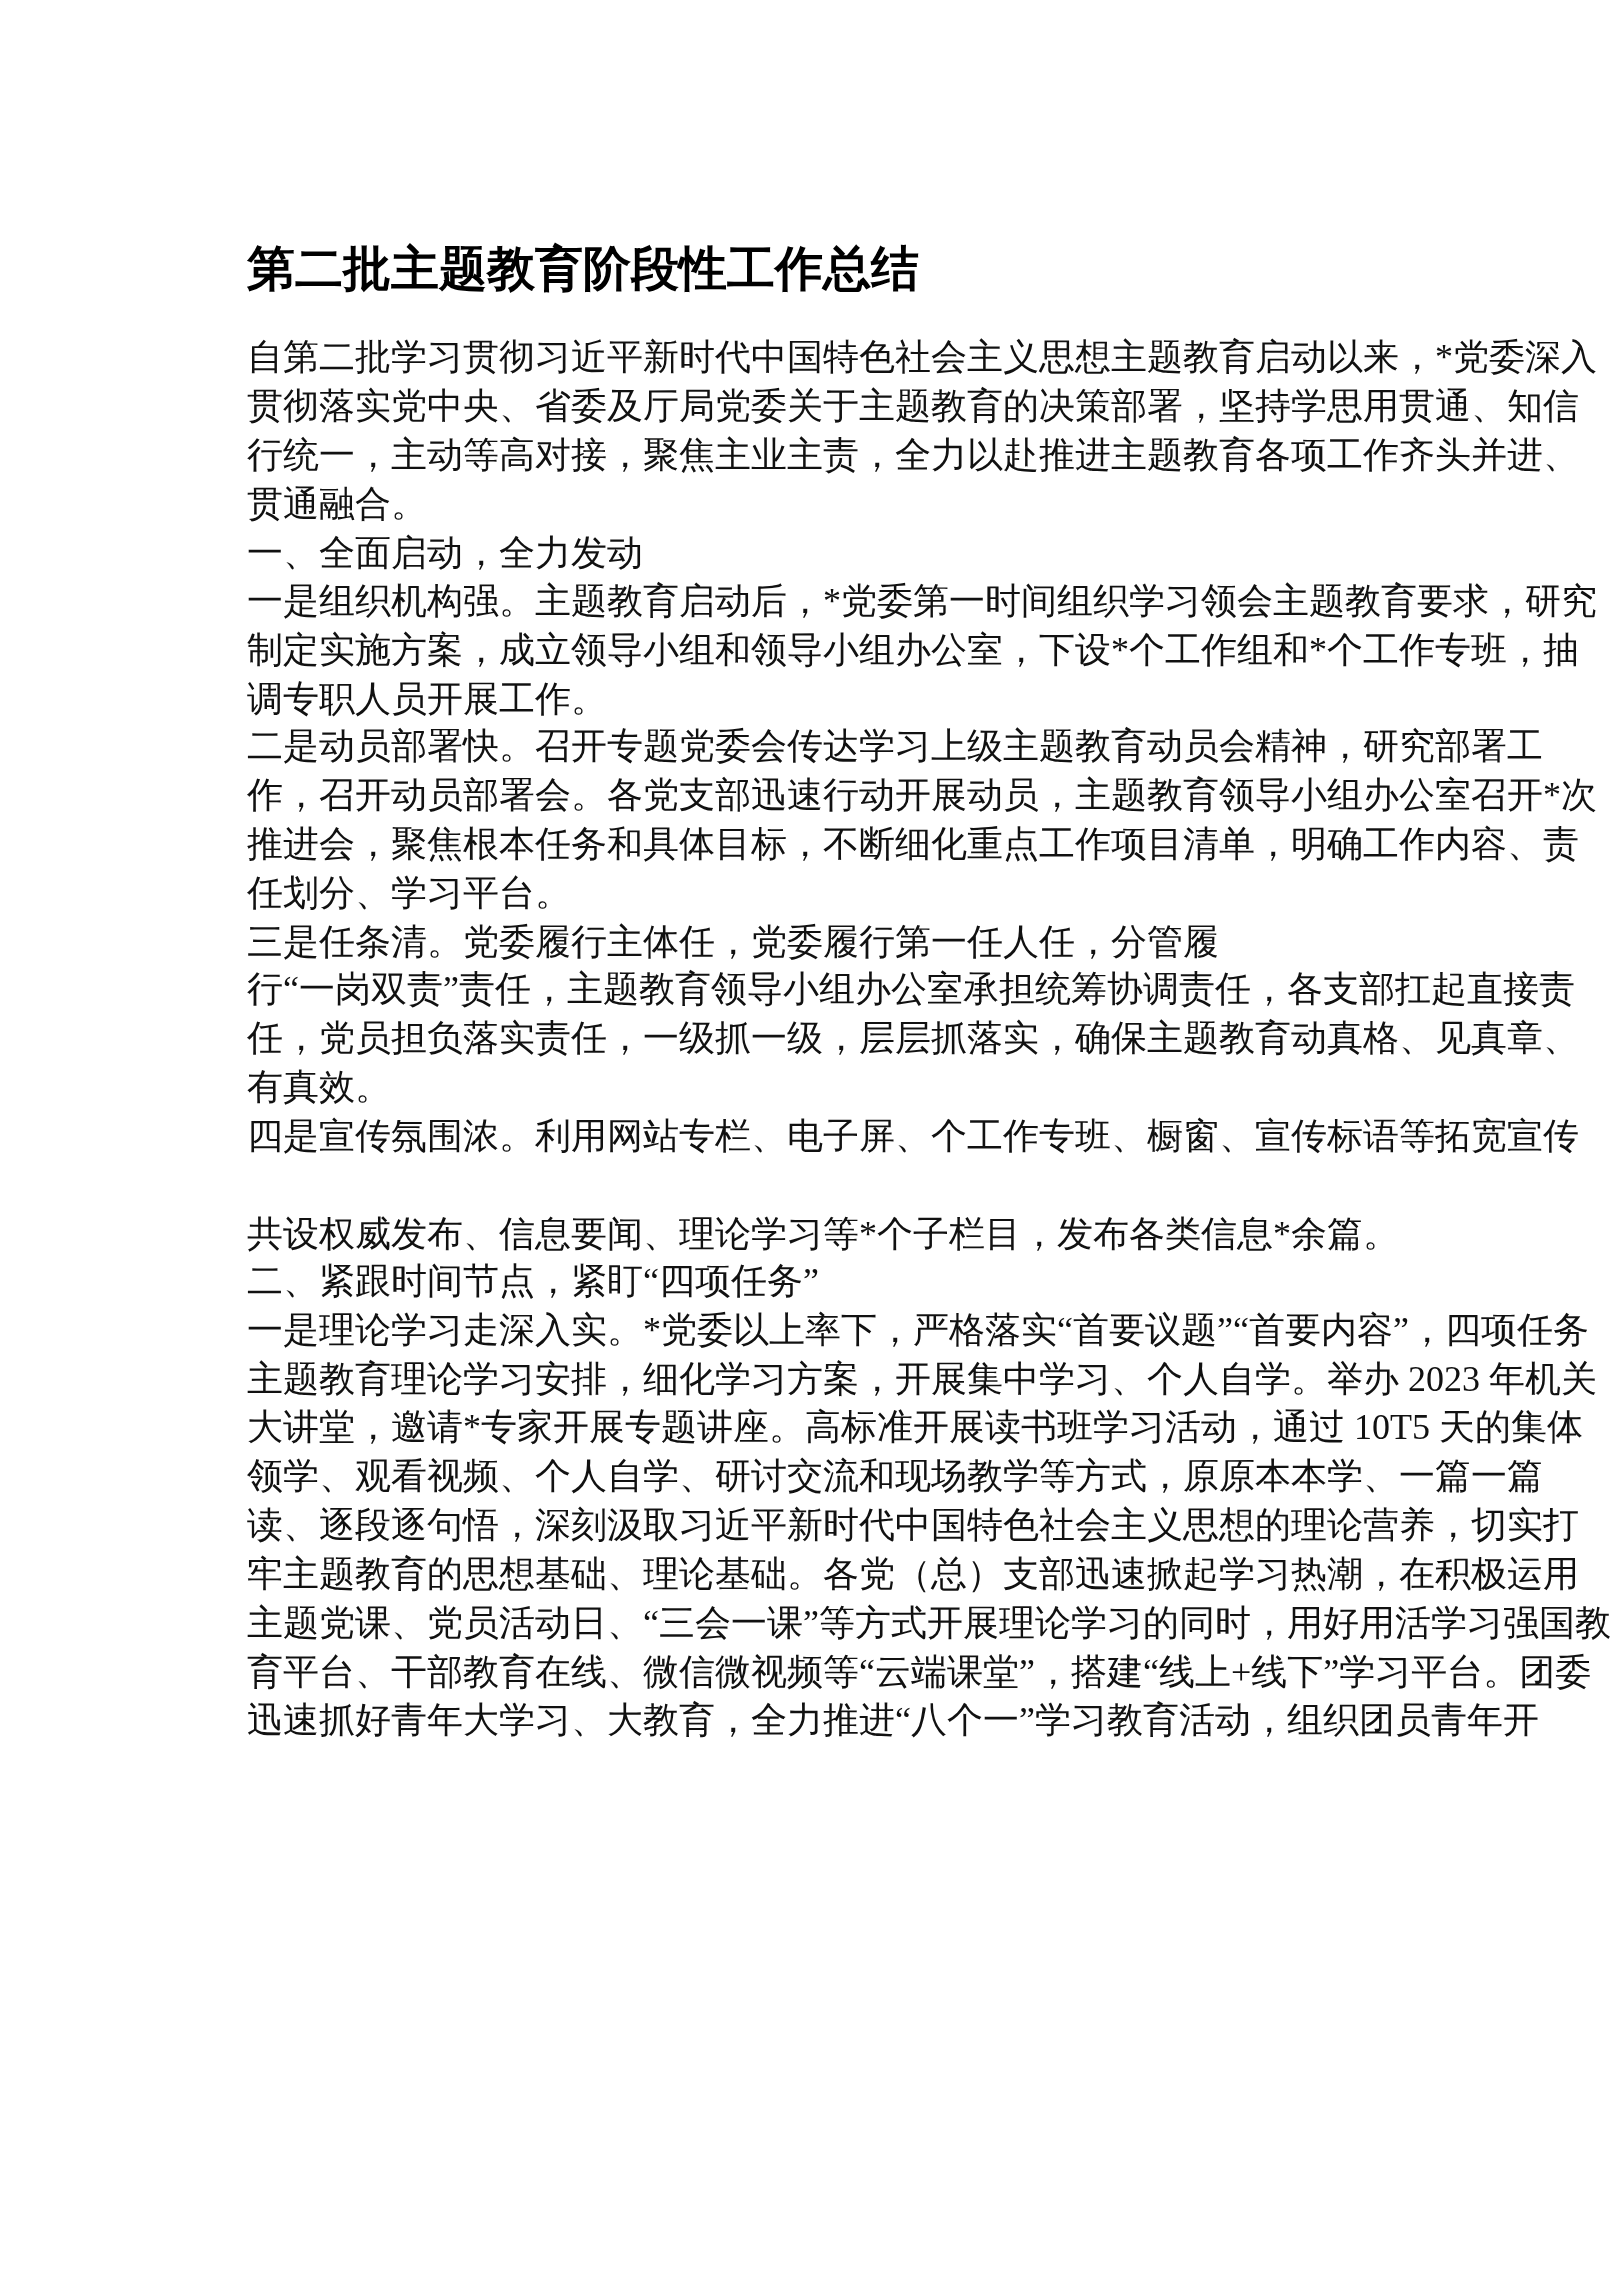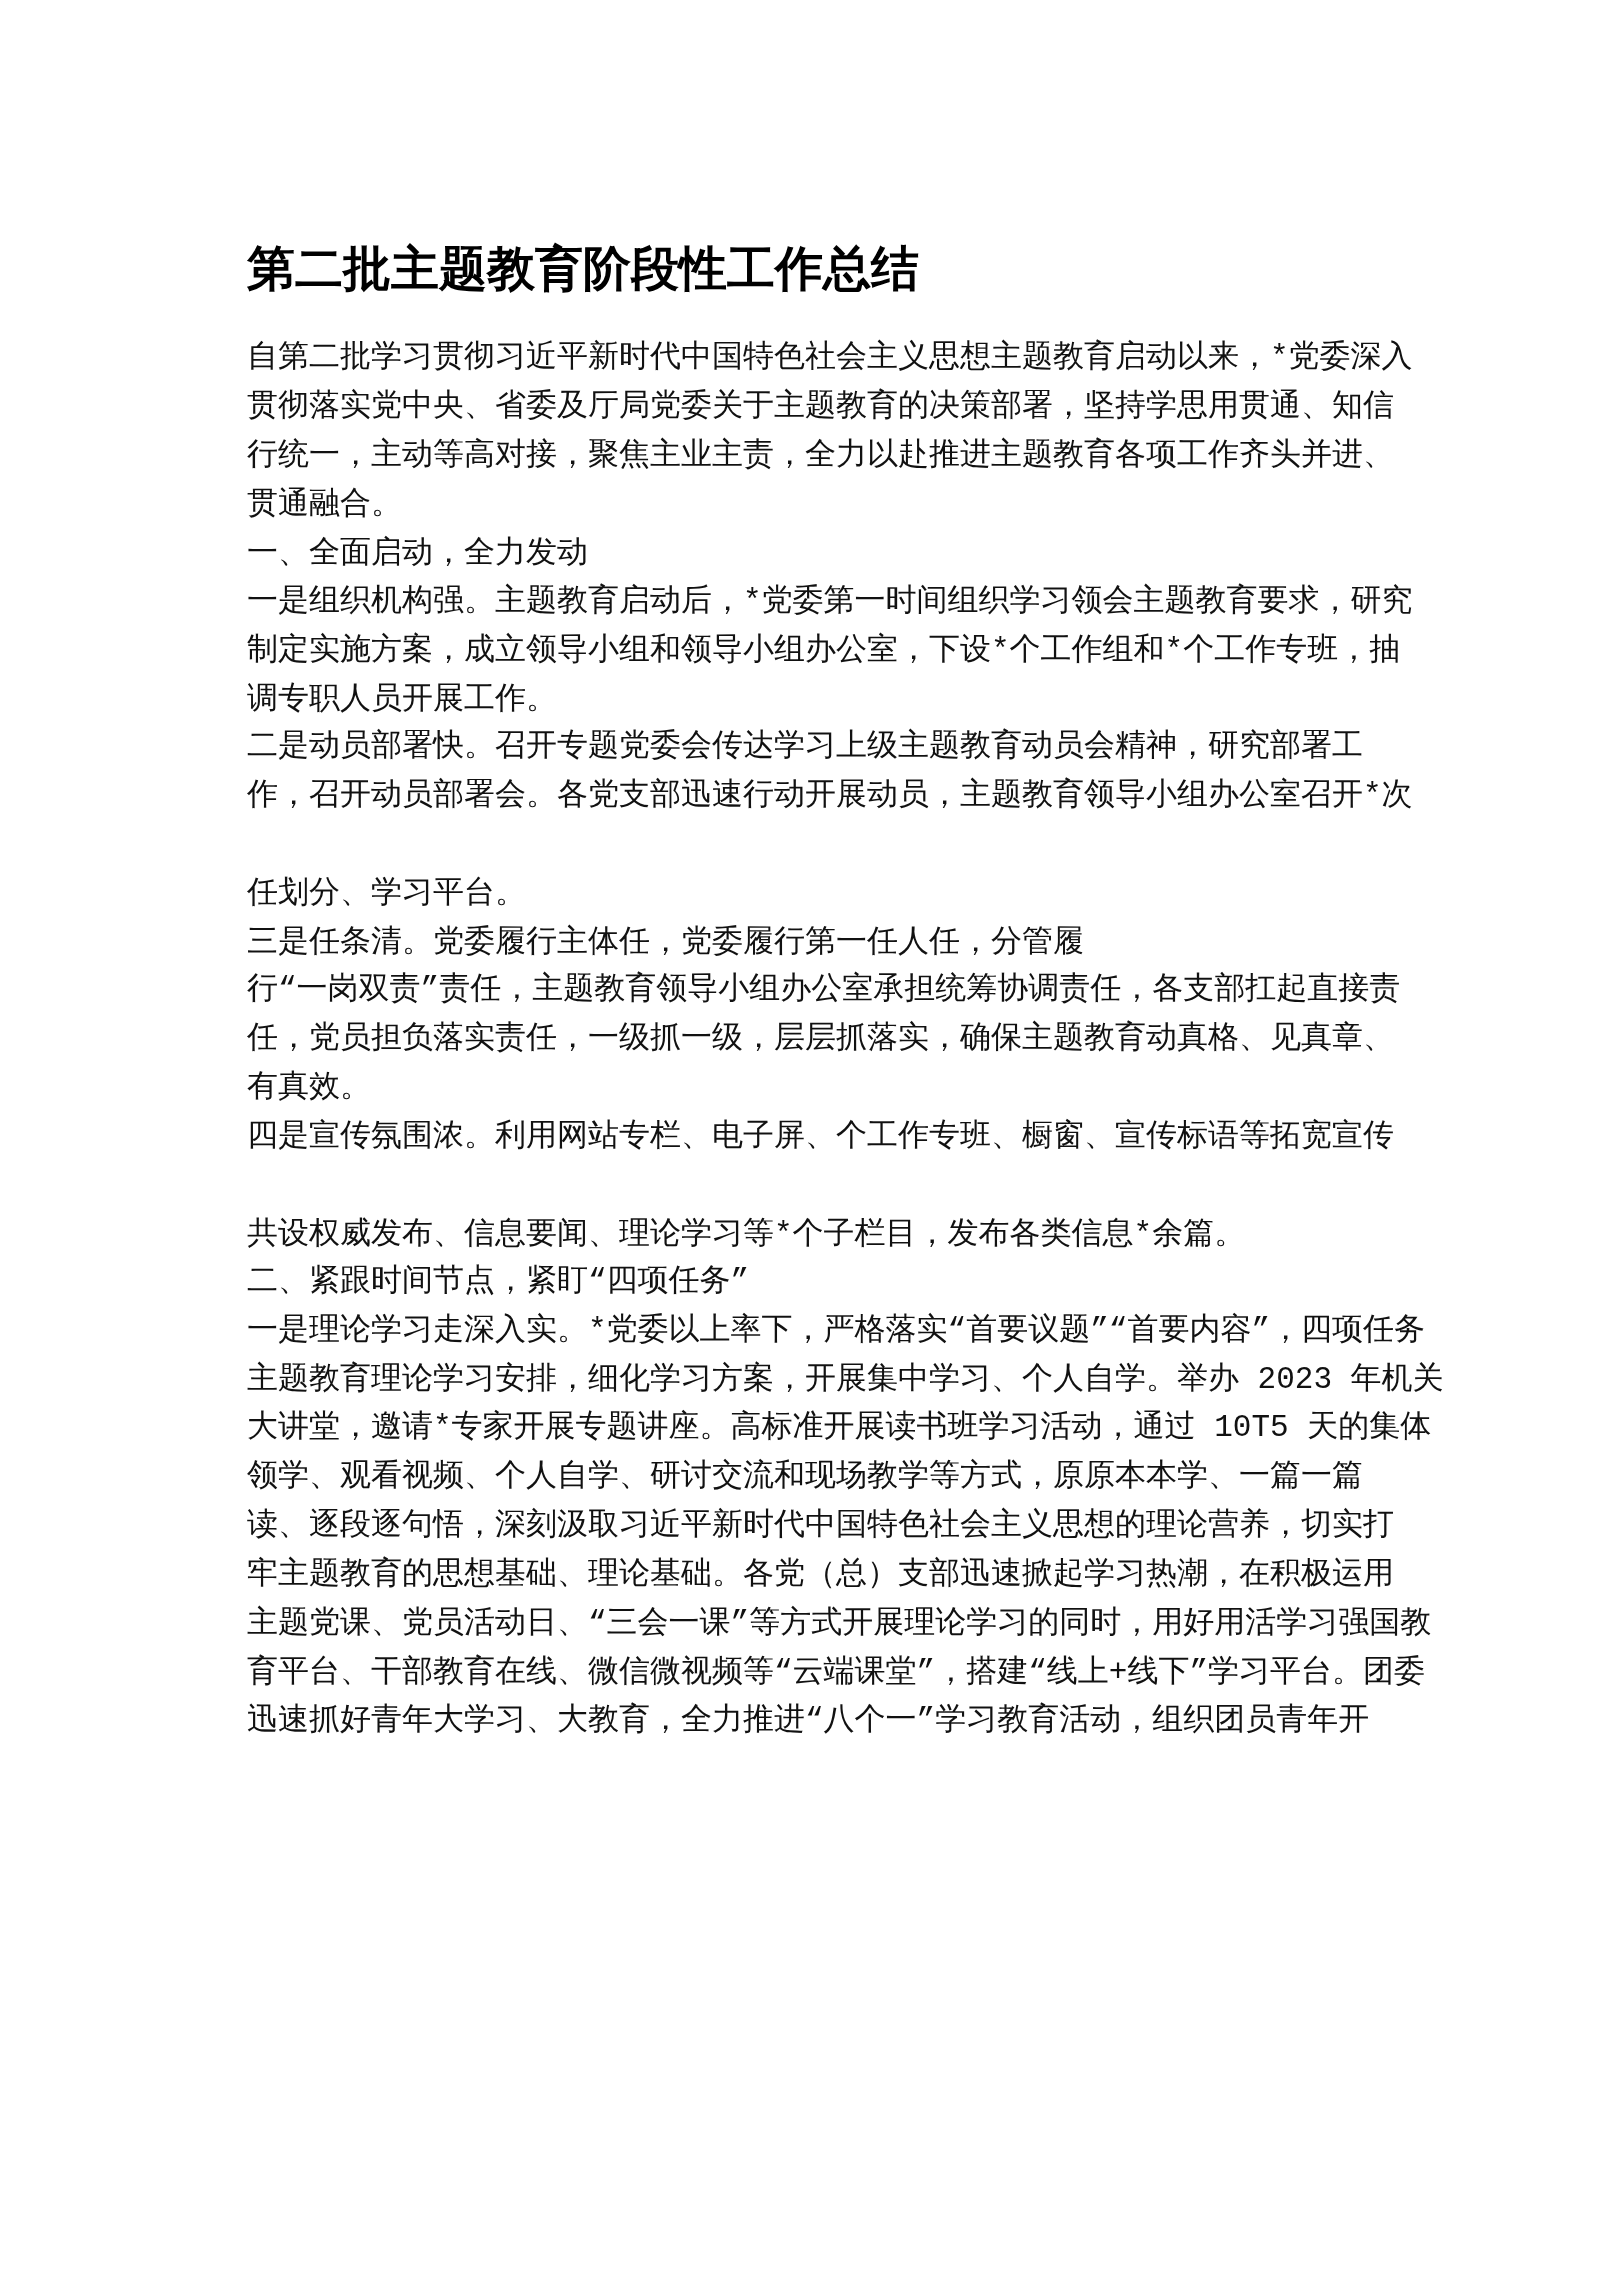--- a/index.html
+++ b/index.html
@@ -6,41 +6,42 @@
   body { width: 1621px; height: 2293px; position: relative; overflow: hidden; }
   .page { position: absolute; left: 0; top: 0; width: 1546px; height: 2293px; background: #ffffff; }
   .title {
     position: absolute; left: 247px; top: 239px;
     font-family: "DejaVu Serif", "Liberation Serif", serif;
     font-weight: bold; font-size: 48px; line-height: 59px; color: #000;
     white-space: nowrap; letter-spacing: 0px;
   }
   .line {
     position: absolute; left: 247px;
-    font-family: Liberation Mono, monospace;
-    font-size: 31px; line-height: 39px; color: #111;
+    font-family: Liberation Serif, serif;
+    font-size: 36px; line-height: 39px; color: #111;
     white-space: nowrap;
   }
 </style>
 </head>
 <body>
 
 <div class="page">
   <div class="title">第二批主题教育阶段性工作总结</div>
 
   <div class="line" style="top:338px">自第二批学习贯彻习近平新时代中国特色社会主义思想主题教育启动以来，*党委深入</div>
   <div class="line" style="top:387px">贯彻落实党中央、省委及厅局党委关于主题教育的决策部署，坚持学思用贯通、知信</div>
   <div class="line" style="top:436px">行统一，主动等高对接，聚焦主业主责，全力以赴推进主题教育各项工作齐头并进、</div>
   <div class="line" style="top:485px">贯通融合。</div>
   <div class="line" style="top:534px">一、全面启动，全力发动</div>
   <div class="line" style="top:582px">一是组织机构强。主题教育启动后，*党委第一时间组织学习领会主题教育要求，研究</div>
   <div class="line" style="top:631px">制定实施方案，成立领导小组和领导小组办公室，下设*个工作组和*个工作专班，抽</div>
   <div class="line" style="top:680px">调专职人员开展工作。</div>
   <div class="line" style="top:727px">二是动员部署快。召开专题党委会传达学习上级主题教育动员会精神，研究部署工</div>
   <div class="line" style="top:776px">作，召开动员部署会。各党支部迅速行动开展动员，主题教育领导小组办公室召开*次</div>
+  <div class="line" style="top:825px">推进会，聚焦根本任务和具体目标，不断细化重点工作项目清单，明确工作内容、责</div>
   <div class="line" style="top:874px">任划分、学习平台。</div>
   <div class="line" style="top:923px">三是任条清。党委履行主体任，党委履行第一任人任，分管履</div>
   <div class="line" style="top:970px">行“一岗双责”责任，主题教育领导小组办公室承担统筹协调责任，各支部扛起直接责</div>
   <div class="line" style="top:1019px">任，党员担负落实责任，一级抓一级，层层抓落实，确保主题教育动真格、见真章、</div>
   <div class="line" style="top:1068px">有真效。</div>
   <div class="line" style="top:1117px">四是宣传氛围浓。利用网站专栏、电子屏、个工作专班、橱窗、宣传标语等拓宽宣传</div>
   <div class="line" style="top:1215px">共设权威发布、信息要闻、理论学习等*个子栏目，发布各类信息*余篇。</div>
   <div class="line" style="top:1262px">二、紧跟时间节点，紧盯“四项任务”</div>
   <div class="line" style="top:1311px">一是理论学习走深入实。*党委以上率下，严格落实“首要议题”“首要内容”，四项任务</div>
   <div class="line" style="top:1360px">主题教育理论学习安排，细化学习方案，开展集中学习、个人自学。举办 2023 年机关</div>

